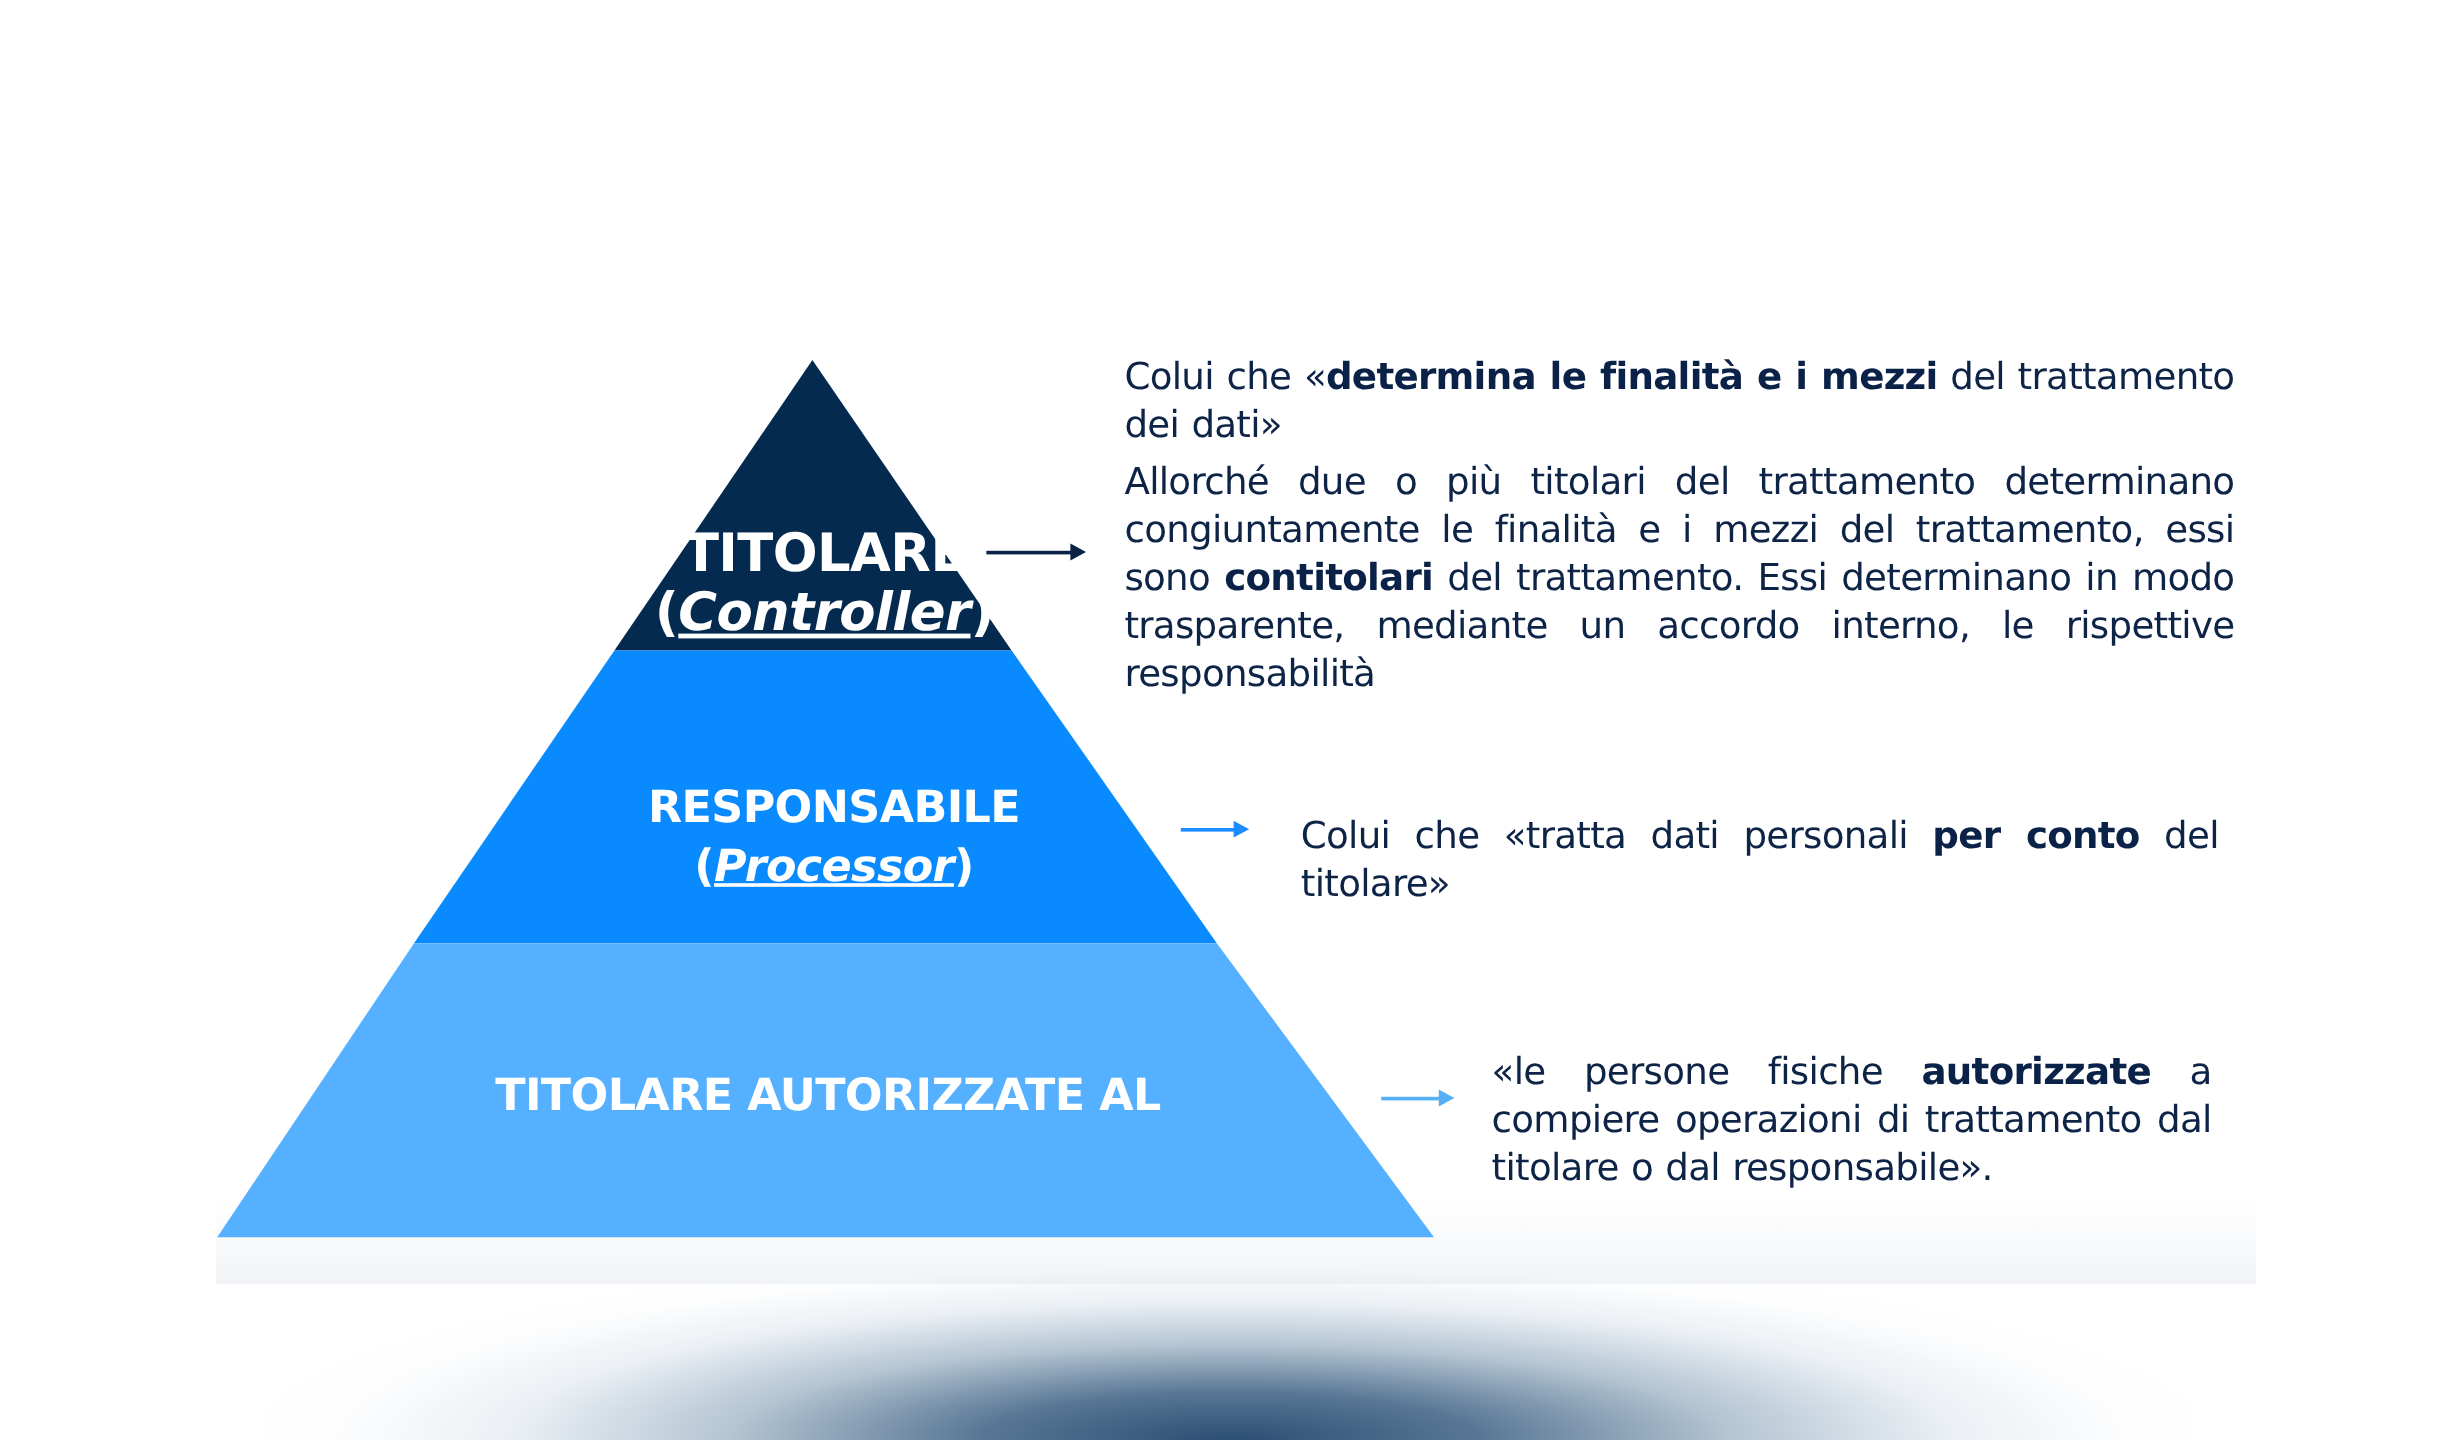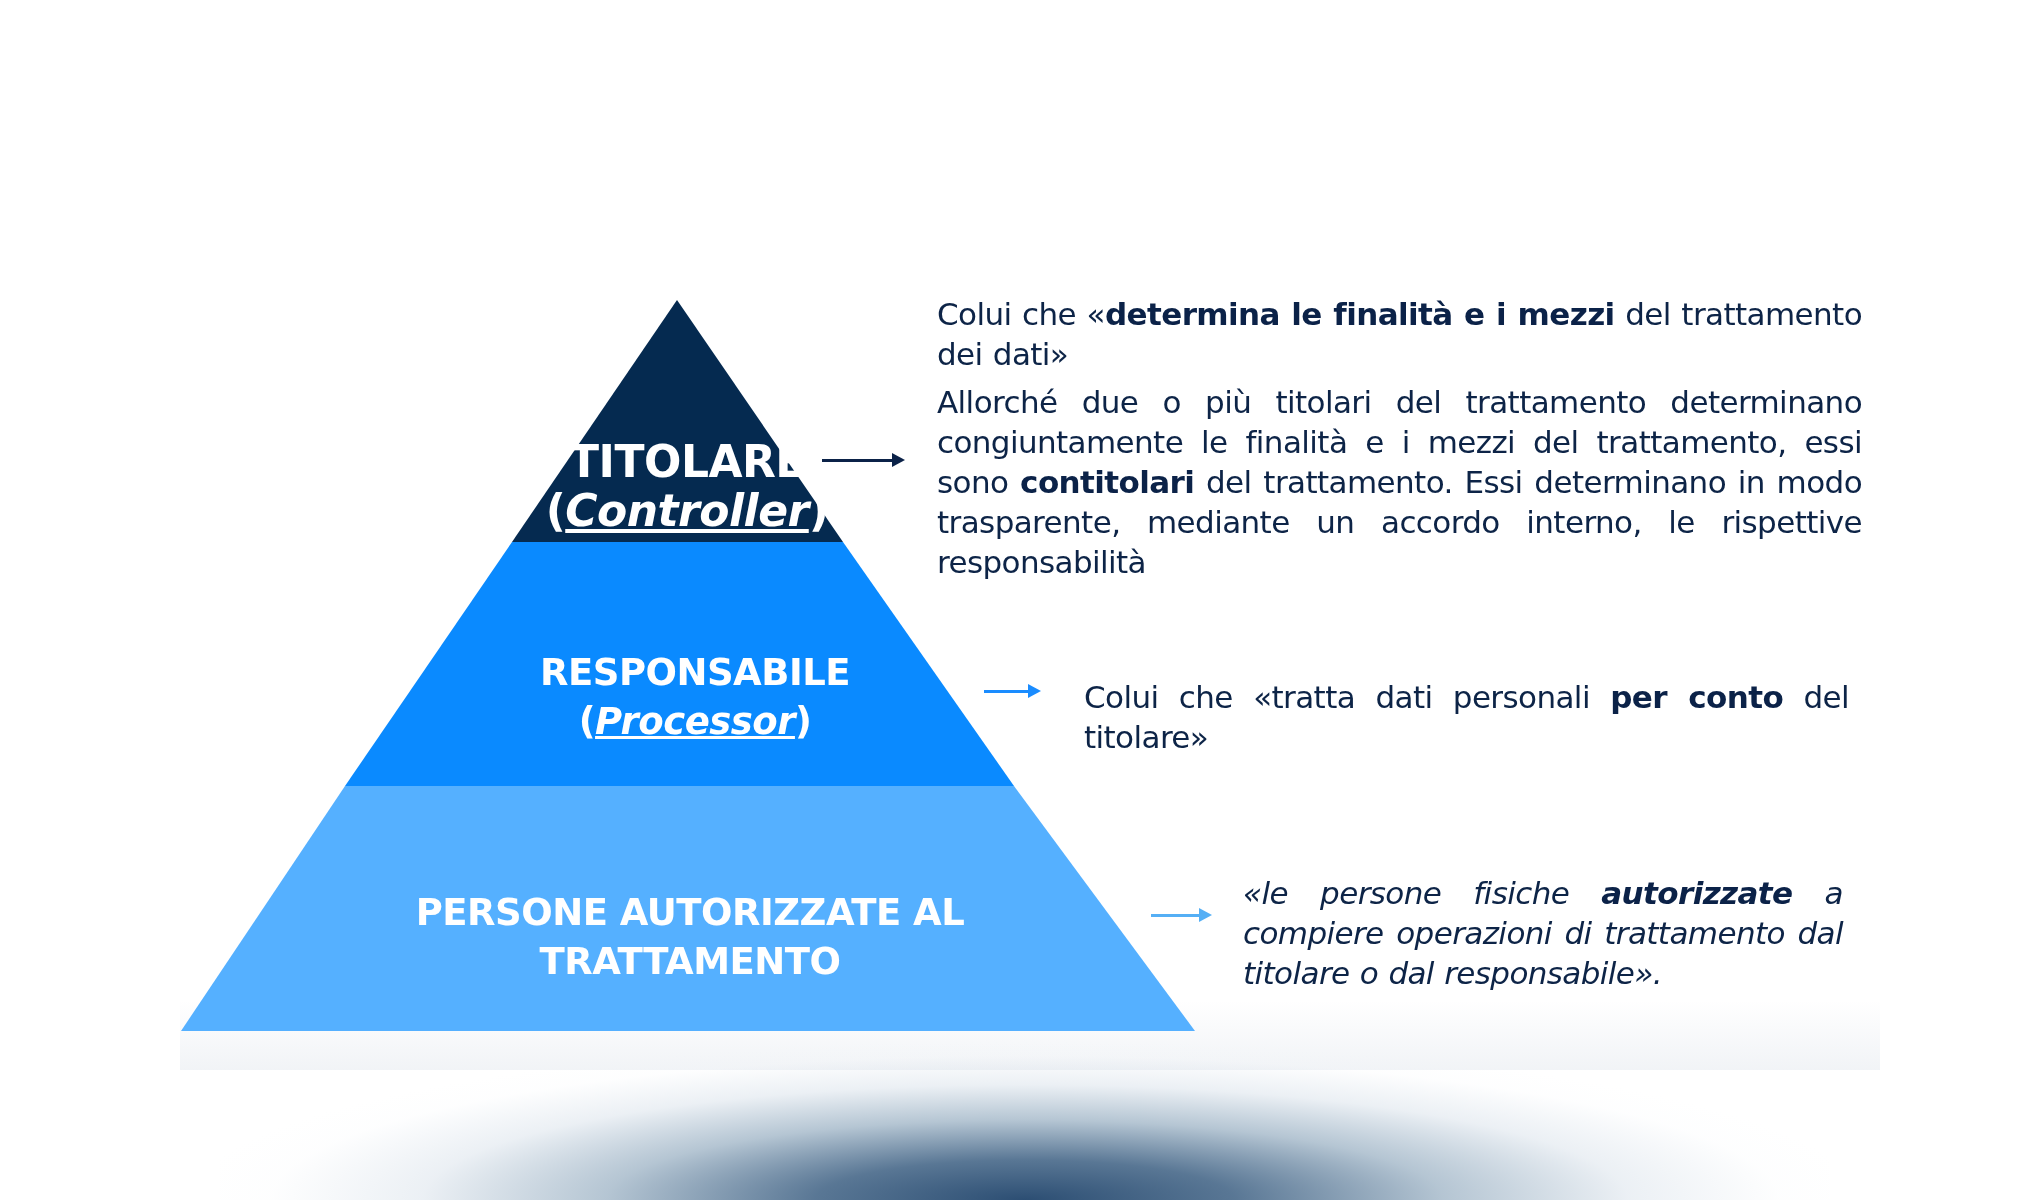--- a/index.html
+++ b/index.html
@@ -85,21 +85,20 @@
       word-spacing: 1px;
     }
     .desc p {
       margin: 0;
     }
     .desc b {
       font-weight: bold;
       color: #0b2248;
     }
     .desc.italic {
-      font-style: italic;
     }
   </style>
 </head>
 <body>
 
 <div class="canvas">
 
   <div class="bottom-haze"></div>
   <div class="bottom-glow"></div>
 
@@ -113,22 +112,21 @@
     <span class="sub">TITOLARE</span>
     <span class="sub"><span>(</span><em>Controller</em><span>)</span></span>
   </div>
 
   <div class="tier-label" style="left:470px; top:648px; width:450px; font-size:37px;">
     <span class="sub">RESPONSABILE</span>
     <span class="sub"><span>(</span><em>Processor</em><span>)</span></span>
   </div>
 
   <div class="tier-label" style="left:330px; top:888px; width:720px; font-size:37px;">
-    <span class="sub">PERSONE AUTORIZZATE AL</span>
-    <span class="sub">TRATTAMENTO</span>
+    <span class="sub">TITOLARE AUTORIZZATE AL</span>
   </div>
 
   <div class="arrow" style="left:822px; top:459px; width:71px; background:#0b2248; color:#0b2248;"></div>
   <div class="arrow" style="left:984px; top:690px; width:45px; background:#1a8cff; color:#1a8cff;"></div>
   <div class="arrow" style="left:1151px; top:914px; width:49px; background:#55aff5; color:#55aff5;"></div>
 
   <div class="desc" style="left:937px; top:294px; width:925px;">
     <p style="margin-bottom:8px;"><span>Colui che «</span><b>determina le finalità e i mezzi</b><span> del trattamento dei dati»</span></p>
     <p><span>Allorché due o più titolari del trattamento determinano congiuntamente le finalità e i mezzi del trattamento, essi sono </span><b>contitolari</b><span> del trattamento. Essi determinano in modo trasparente, mediante un accordo interno, le rispettive responsabilità</span></p>
   </div>

